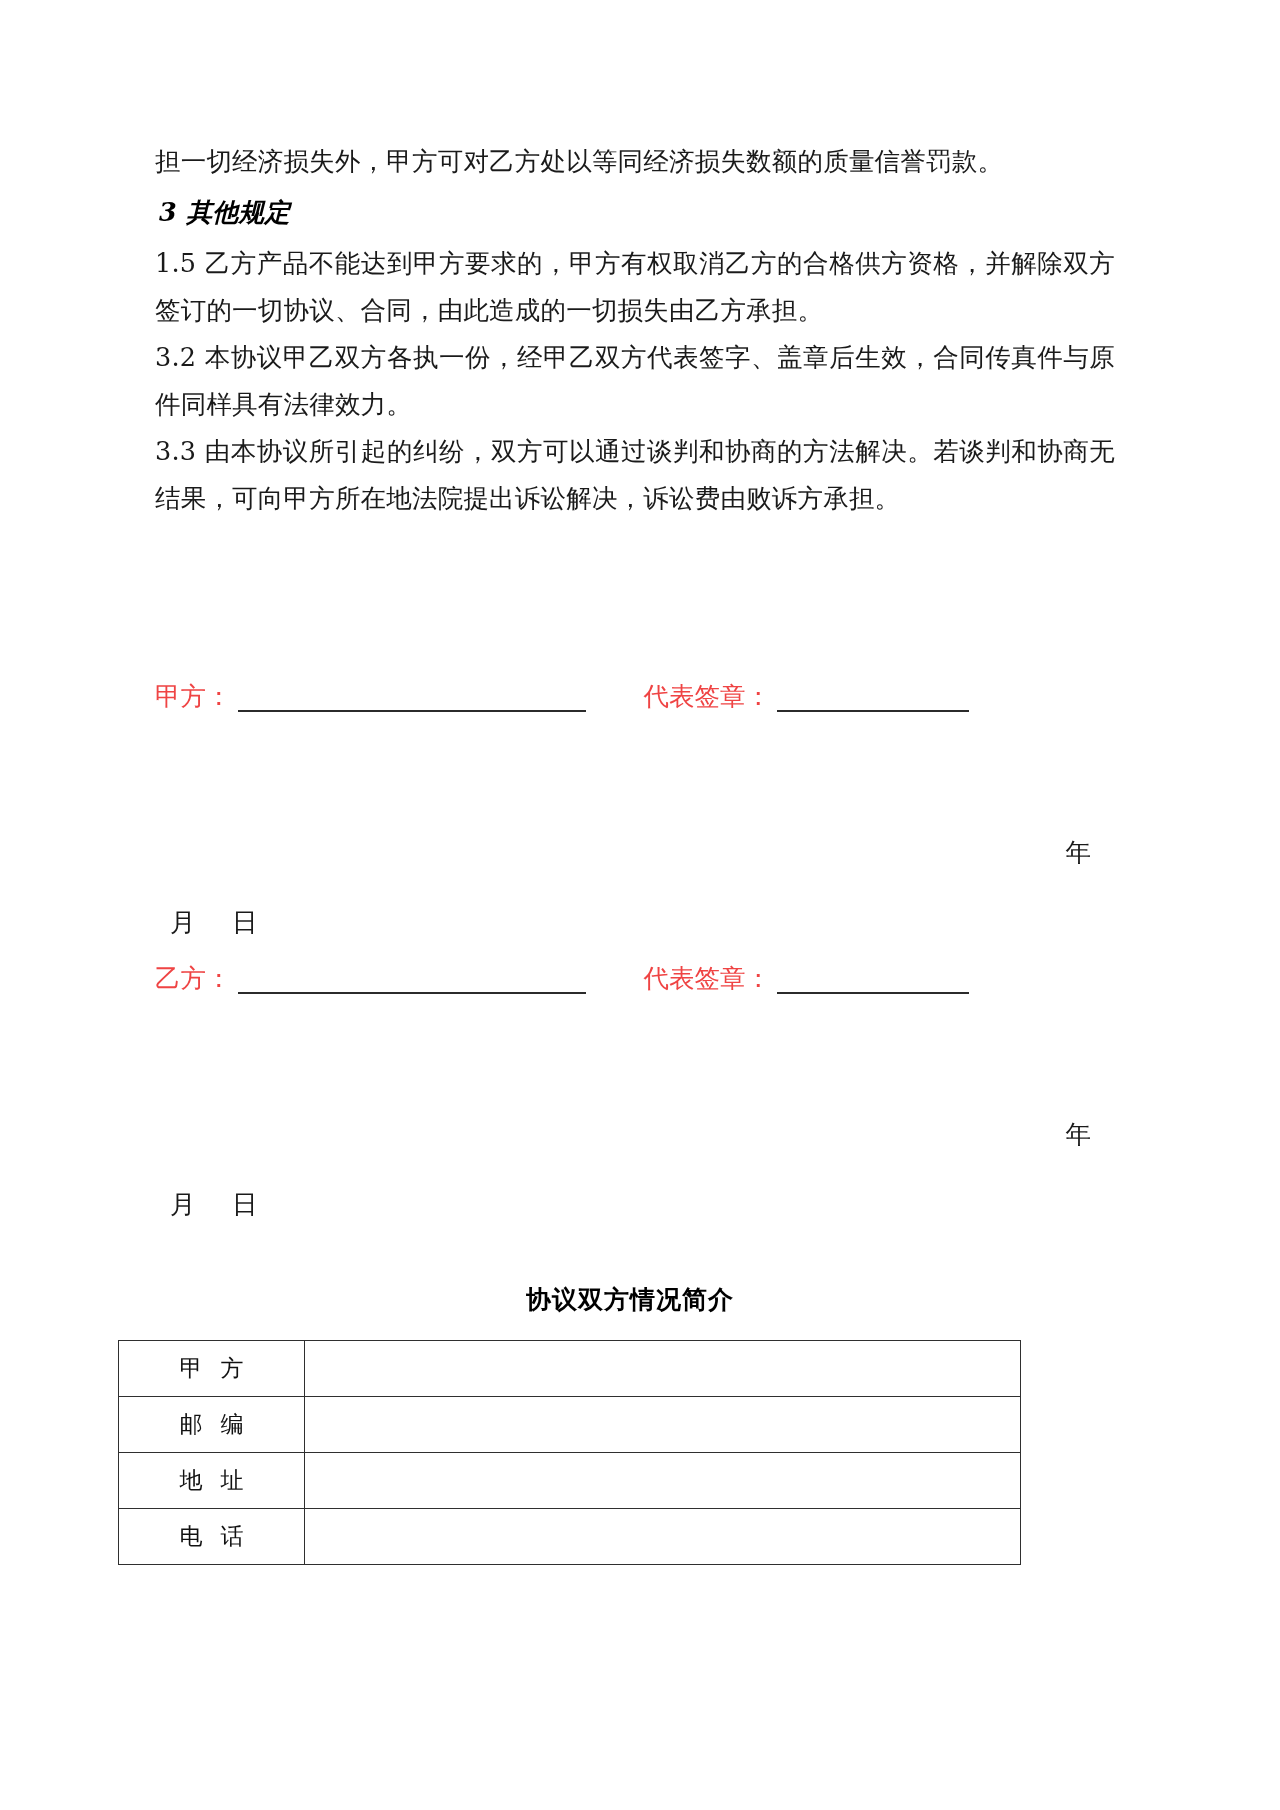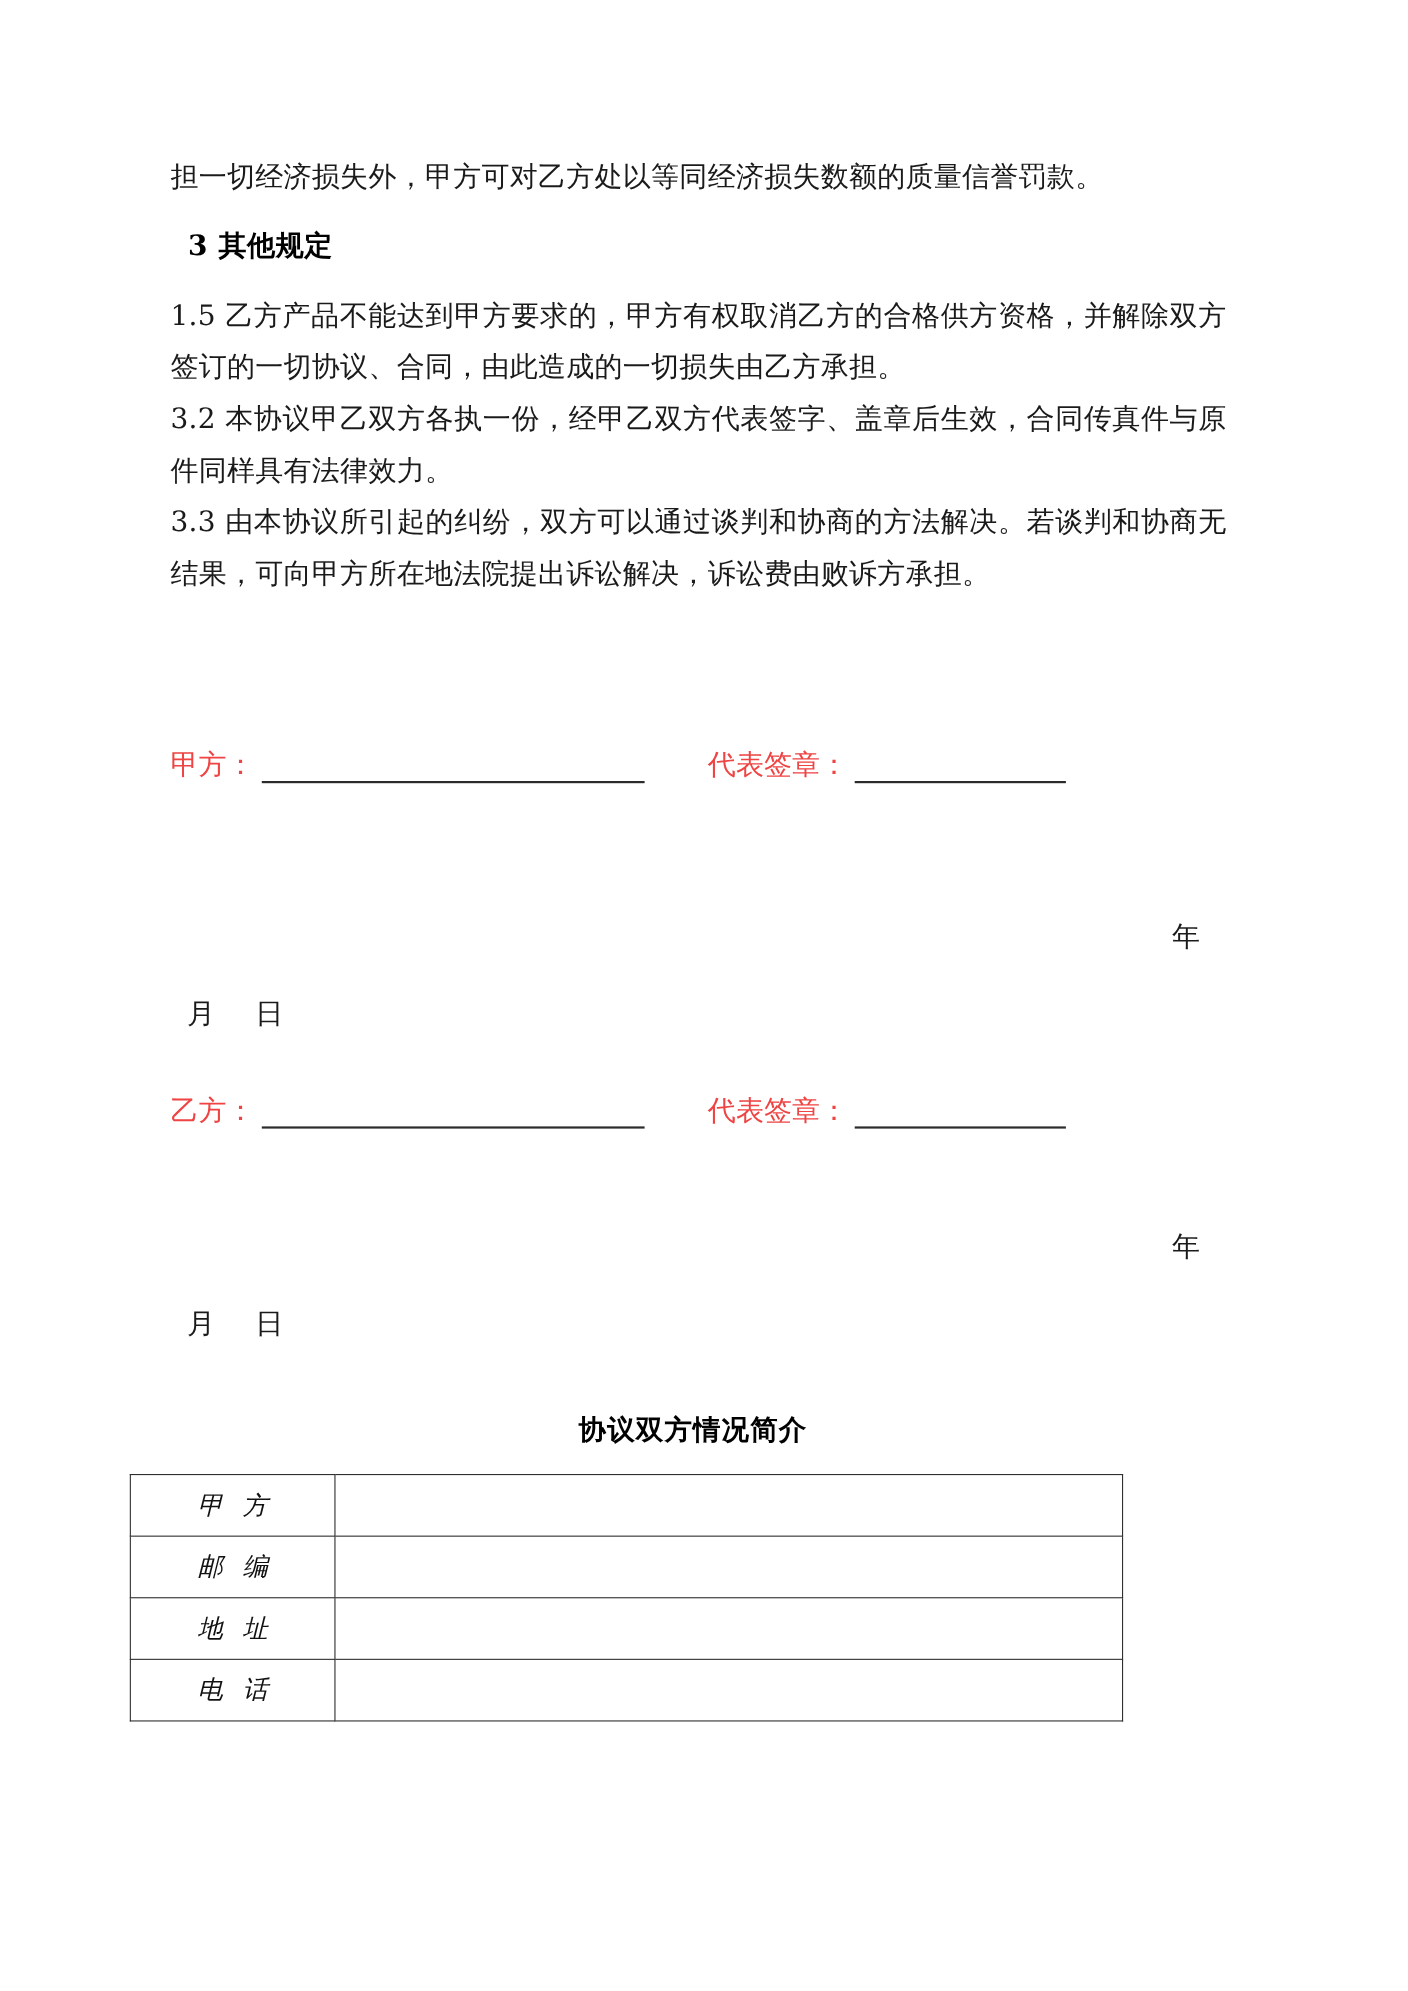--- a/index.html
+++ b/index.html
@@ -31,23 +31,24 @@
     line-height: 47px;
     letter-spacing: 0.2px;
     text-align: justify;
     margin: 0;
     color: #1a1a1a;
   }
   .heading {
     font-size: 25.5px;
     line-height: 47px;
     font-weight: bold;
-    margin: 16px;
+    margin: 4px;
     color: #000000;
     letter-spacing: 0.5px;
+    font-style: italic;
   }
   .sig-block {
     position: absolute;
     width: 960px;
     left: 155px;
   }
   .sig-row {
     display: flex;
     align-items: flex-end;
     font-size: 25.5px;
@@ -120,21 +121,20 @@
   }
   table.info td.label {
     width: 185px;
     text-align: center;
     letter-spacing: 1px;
   }
   table.info td.label span {
     display: inline-block;
     letter-spacing: 18px;
     padding-left: 18px;
-    font-style: italic;
   }
   table.info td.value {
     width: 715px;
   }
 </style>
 </head>
 <body>
 
 <div class="page">
 
@@ -156,21 +156,21 @@
     </div>
   </div>
 
   <div class="date-row" style="top:832px;">
     <span class="year-right">年</span>
   </div>
   <div class="date-row" style="top:902px;">
     <span class="month-day"><span>月</span><span style="display:inline-block;width:36px"></span><span>日</span></span>
   </div>
 
-  <div class="sig-block" style="top:990px;">
+  <div class="sig-block" style="top:958px;">
     <div class="sig-row">
       <span class="sig-label">乙方：</span>
       <span class="sig-line line-long"></span>
       <span class="gap-mid"></span>
       <span class="sig-label">代表签章：</span>
       <span class="sig-line line-short"></span>
     </div>
   </div>
 
   <div class="date-row" style="top:1114px;">

